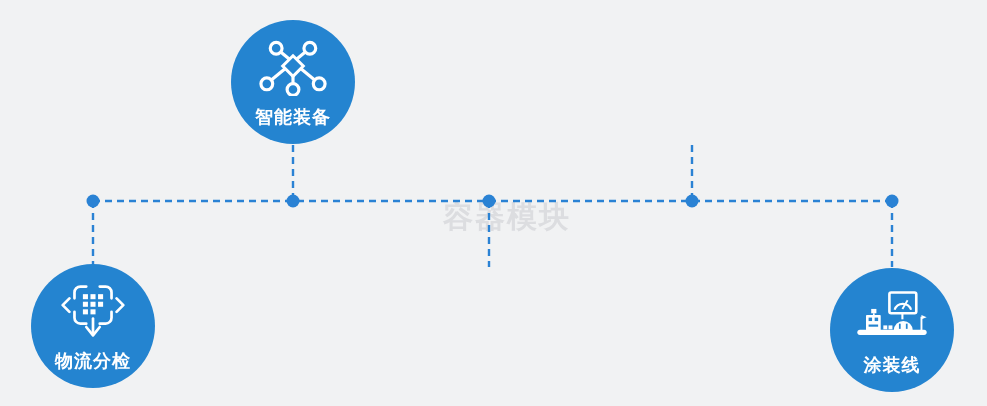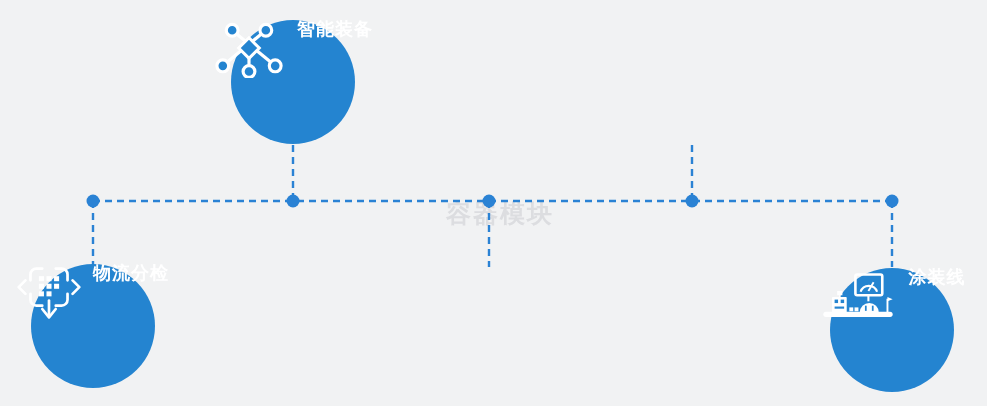--- a/index.html
+++ b/index.html
@@ -15,44 +15,45 @@
   body {
     font-family: "Liberation Sans", "DejaVu Sans", sans-serif;
     background: var(--background);
     position: relative;
     overflow: hidden;
   }
   .stage { position: absolute; inset: 0; width: 987px; height: 406px; }
 
   .watermark {
     position: absolute;
-    left: 434px; top: 197px;
+    left: 443px; top: 197px;
     width: 120px;
-    font-size: 25px;
+    font-size: 30px;
     font-weight: bold;
     letter-spacing: 2px;
     color: var(--watermark-text);
     z-index: 1;
     white-space: nowrap;
     user-select: none;
     text-align: right;
   }
 
   svg.connectors { position: absolute; left: 0; top: 0; z-index: 2; }
   .dash line { stroke: var(--connector); stroke-width: 2.4; stroke-dasharray: 7 5; fill: none; }
   .dot circle { fill: var(--connector); }
 
   .node {
     position: absolute;
     width: 124px; height: 124px;
     border-radius: 50%;
     background: var(--node-fill);
     z-index: 3;
     display: flex;
-    flex-direction: row;
+    flex-direction: column;
+    align-items: center;
     justify-content: center;
     gap: 12px;
   }
   .node .icon { display: block; height: 58px; display: flex; align-items: center; justify-content: center; }
   .node .label {
     color: var(--label-text);
     font-size: 18px;
     font-weight: bold;
     letter-spacing: 1px;
     line-height: 1;

